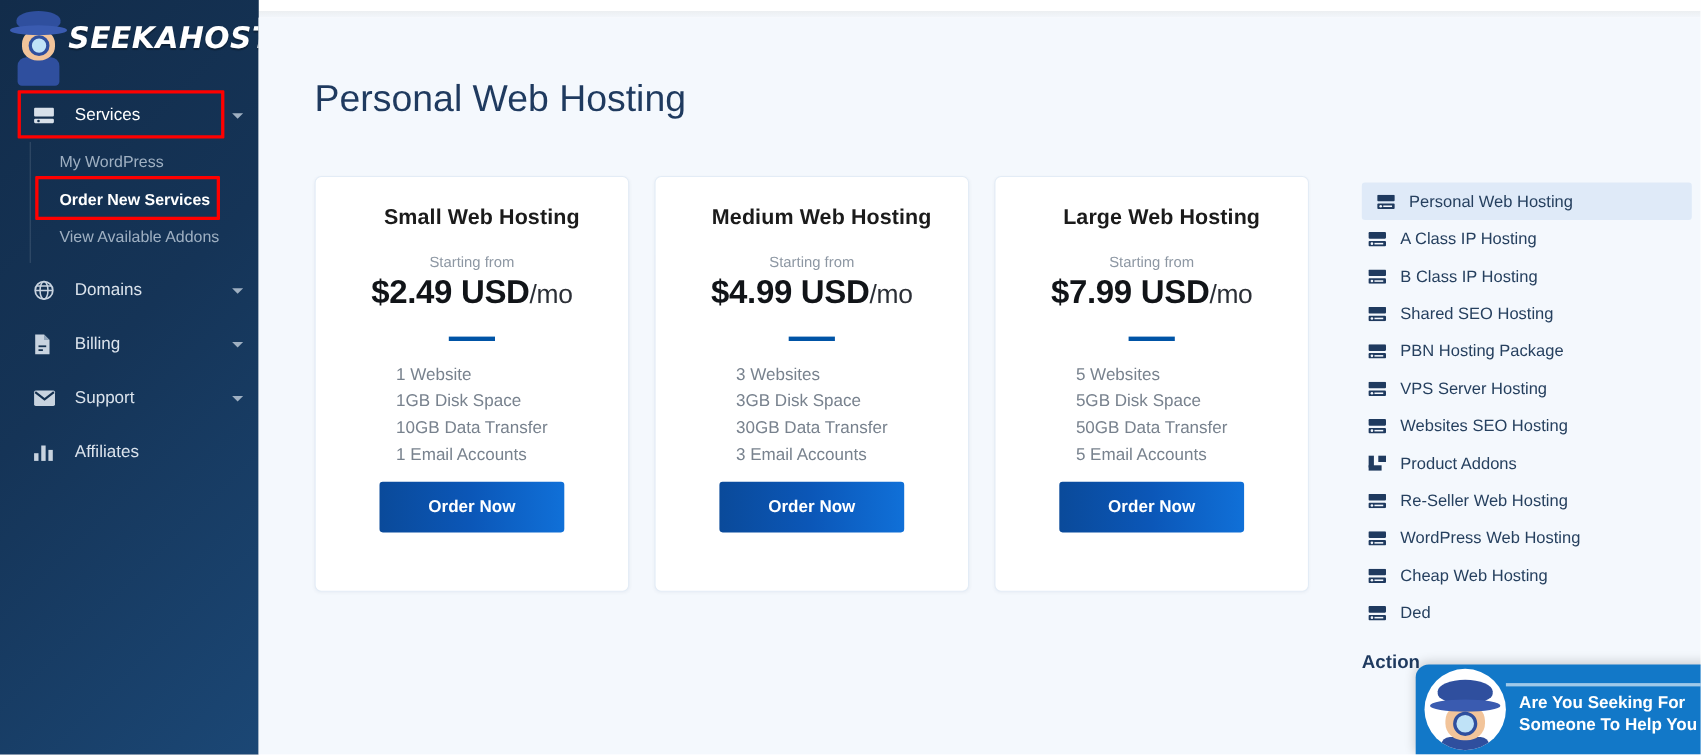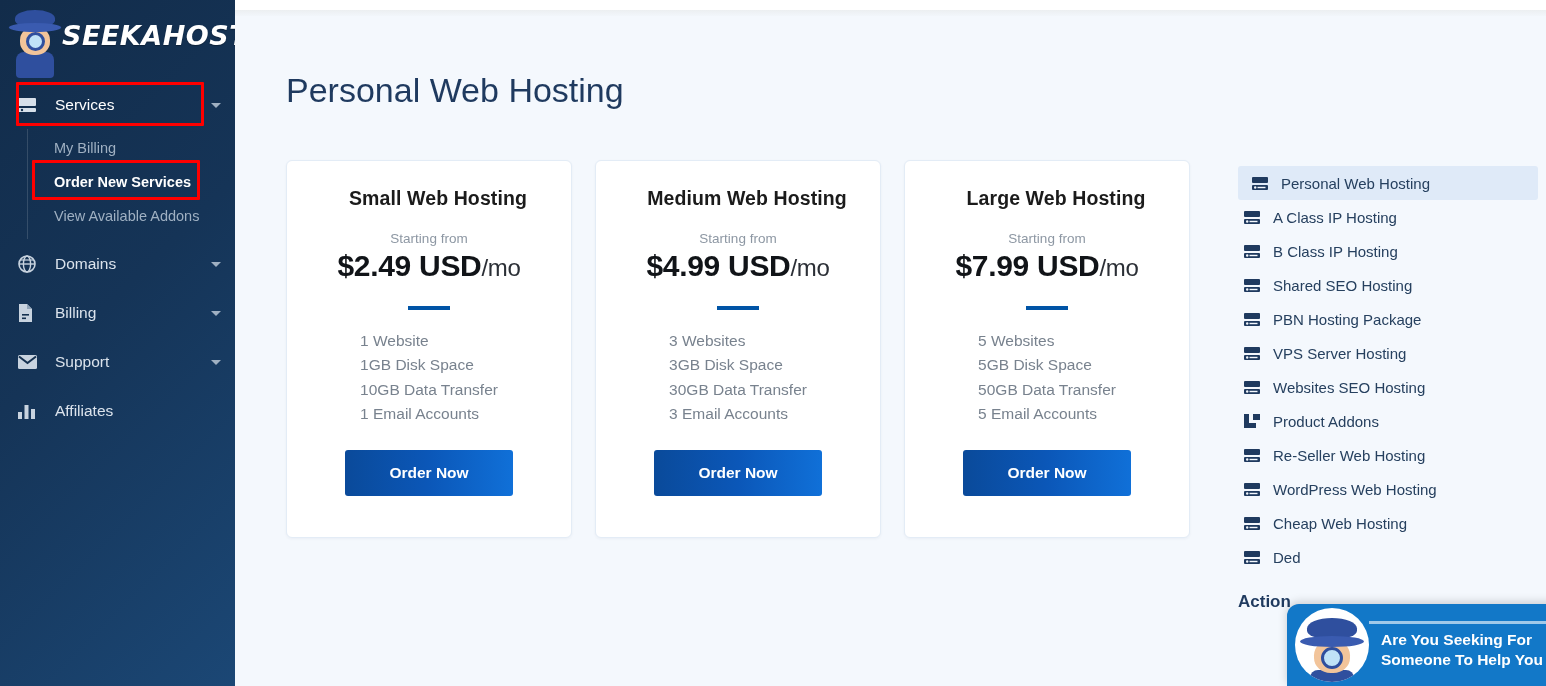--- a/index.html
+++ b/index.html
@@ -36,21 +36,21 @@
   .logo-text {
     color: #ffffff; font-size: 27px; font-weight: bold; font-style: italic;
     letter-spacing: 0.5px; font-family: "DejaVu Sans", sans-serif;
     text-shadow: 0 1px 1px rgba(0,0,0,.3);
     white-space: nowrap;
   }
 
   .nav { margin-top: 10px; }
   .nav-item {
     position: relative; display: flex; align-items: center;
-    height: 49px; padding-left: 17px; cursor: pointer;
+    height: 49px; padding-left: 30px; cursor: pointer;
   }
   .nav-icon { width: 30px; flex: none; display: flex; align-items: center; color: #c8d3df; }
   .nav-label {
     color: #dbe3ec; font-size: 15.5px; margin-left: 8px; white-space: nowrap;
   }
   .nav-item.active .nav-label { color: #ffffff; }
   .caret {
     position: absolute; right: 14px; top: 50%; margin-top: -2px;
     width: 0; height: 0; border-left: 5px solid transparent;
     border-right: 5px solid transparent; border-top: 5px solid #9fb0c2;
@@ -104,21 +104,21 @@
     margin-top: 3px; font-size: 30px; color: #111418; font-weight: bold;
     white-space: nowrap; letter-spacing: -.3px;
   }
   .card-price .per { font-size: 24px; font-weight: 400; color: #2b2f36; }
   .card-rule { width: 42px; height: 4px; background: #0054a6; margin-top: 23px; }
   .card-features { margin-top: 19px; }
   .card-features div {
     font-size: 15.5px; color: #78828e; line-height: 24.3px; white-space: nowrap;
   }
   .order-btn {
-    margin-top: 24px; width: 168px; height: 46px; border: none; border-radius: 3px;
+    margin-top: 12px; width: 168px; height: 46px; border: none; border-radius: 3px;
     color: #ffffff; font-size: 15.5px; font-weight: bold; cursor: pointer;
     background: linear-gradient(90deg, #0a4a9a 0%, #0b57b8 50%, #1070d8 100%);
     font-family: "Liberation Sans", sans-serif;
   }
 
   
   .cats { position: absolute; left: 1003px; top: 150px; width: 300px; }
   .cats-title {
     font-size: 17px; font-weight: bold; color: #1f3a5f; margin-bottom: 16px;
   }
@@ -205,21 +205,21 @@
             <rect x="1" y="1" width="18" height="8" rx="1" fill="#d7e0ea"></rect>
             <rect x="1" y="11" width="18" height="4" rx="1" fill="#d7e0ea"></rect>
             <circle cx="5" cy="13" r="1.2" fill="#14304f"></circle>
           </svg>
         </span>
         <span class="nav-label">Services</span>
         <span class="caret"></span>
       </div>
 
       <div class="submenu">
-        <span class="sub-item">My Billing</span>
+        <span class="sub-item">My WordPress</span>
         <span class="sub-item active">Order New Services</span>
         <span class="sub-item">View Available Addons</span>
       </div>
 
       <div class="nav-item">
         <span class="nav-icon">
           <svg width="20" height="20" viewBox="0 0 20 20" fill="none">
             <circle cx="10" cy="10" r="8" stroke="#c8d3df" stroke-width="1.6"></circle>
             <ellipse cx="10" cy="10" rx="3.6" ry="8" stroke="#c8d3df" stroke-width="1.4"></ellipse>
             <line x1="2" y1="10" x2="18" y2="10" stroke="#c8d3df" stroke-width="1.4"></line>

